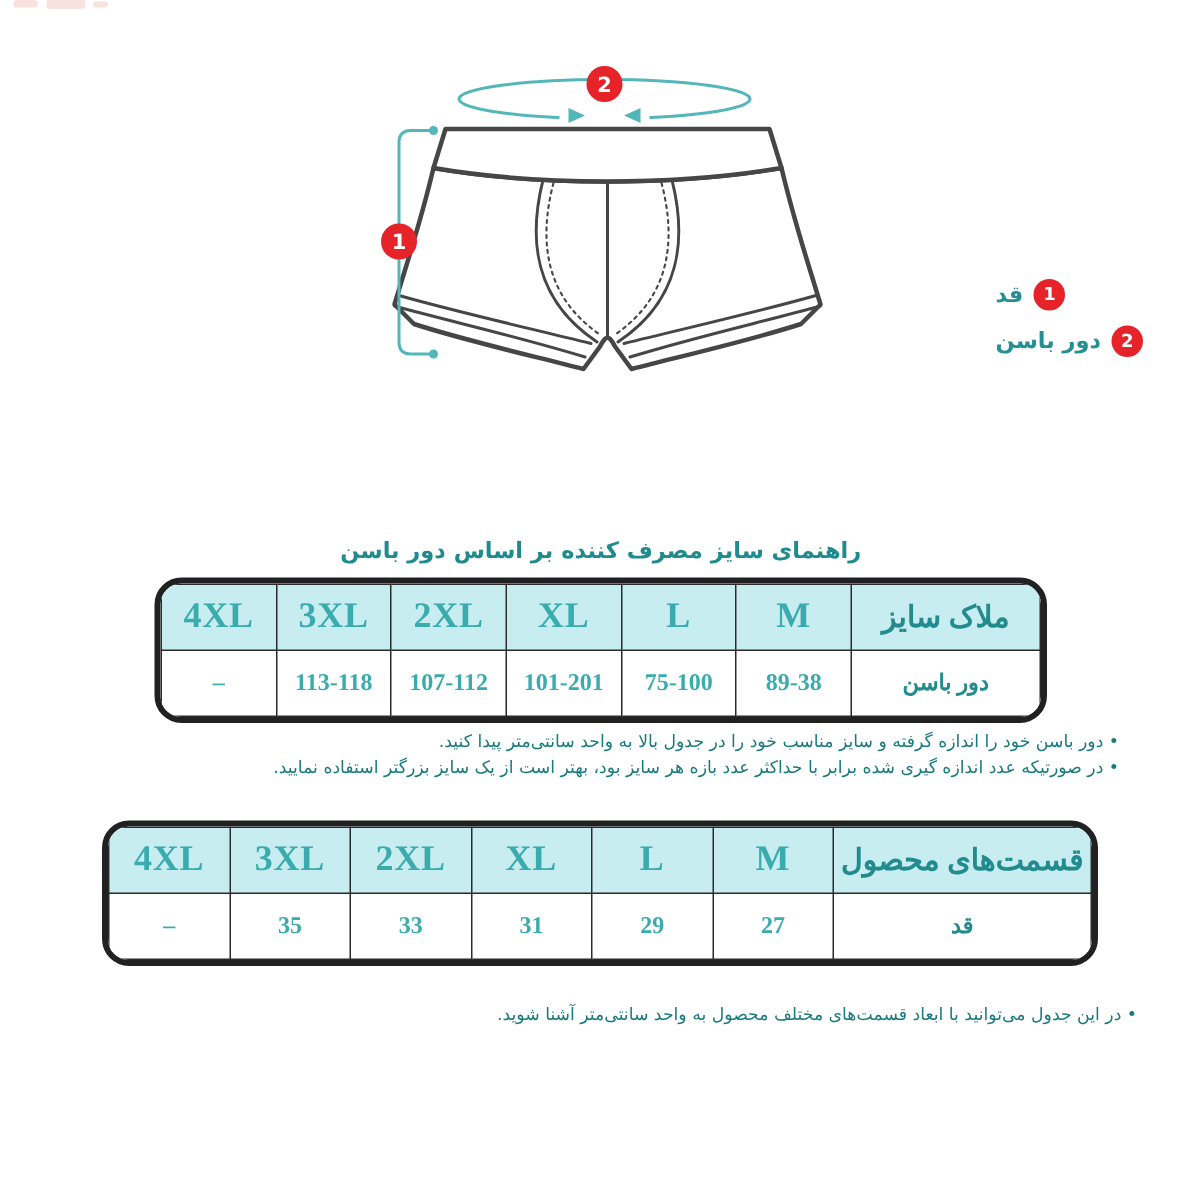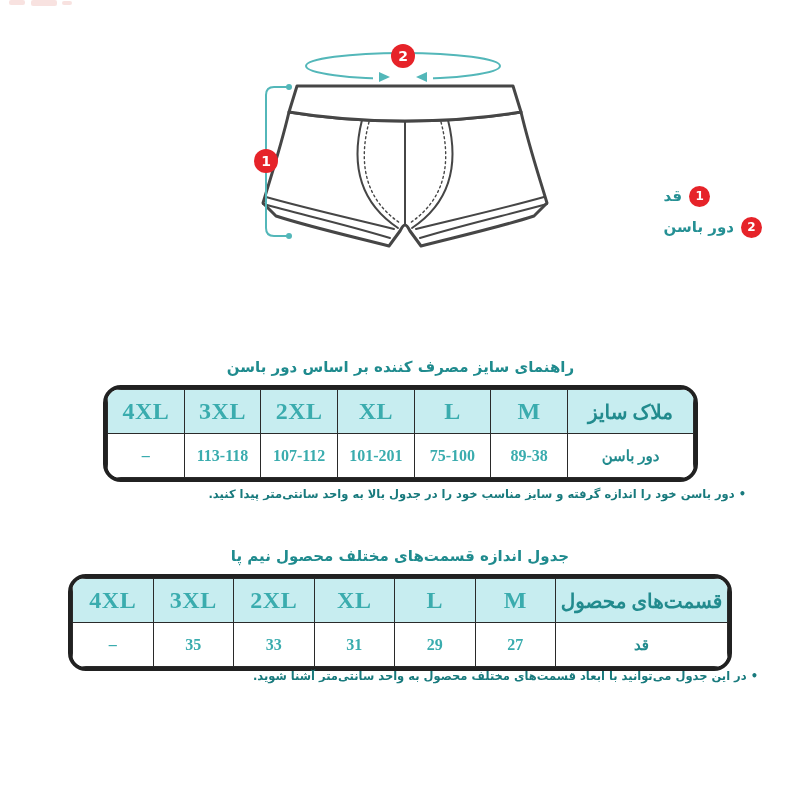--- a/index.html
+++ b/index.html
@@ -22,21 +22,21 @@
   .tbl-block { position:absolute; }
   .tbl-title { text-align:center; color:#1f8b8e; font-weight:bold; font-size:15px; direction:rtl; margin-bottom:9px; }
   .tbl-frame { border:4px solid #212121; border-radius:18px; overflow:hidden; background:#fff; }
   table { width:100%; border-collapse:collapse; table-layout:fixed; }
   td { border:1.5px solid #2a2a2a; text-align:center; vertical-align:middle; height:44px;font-family:Liberation Serif, serif; }
   tr.hdr td { background:#c7edf0; color:#3aacae; font-weight:bold; font-size:24px; letter-spacing:.5px; }
   tr.hdr td.lbl { font-size:20px; color:#228b8e; direction:rtl; letter-spacing:0; }
   tr.val td { background:#ffffff; color:#3aacae; font-weight:bold; font-size:16px; }
   tr.val td.lbl { font-size:15px; color:#228b8e; direction:rtl; }
 
-  .notes { position:absolute; direction:rtl; text-align:right; color:#187a7d; font-weight:bold;
+  .notes { position:absolute; direction:rtl; text-align:right; color:#187a7d; font-weight:normal;
     font-size:11.5px; line-height:17px; }
 </style>
 </head>
 <body>
 
 <div class="crop-mark" style="left:9px;  top:0; width:16px; height:5px;"></div>
 <div class="crop-mark" style="left:31px; top:0; width:26px; height:6px;"></div>
 <div class="crop-mark" style="left:62px; top:1px; width:10px; height:4px;"></div>
 
 <svg id="diagram-svg" width="800" height="280" viewBox="0 0 800 280">
@@ -128,24 +128,24 @@
         <td>89-38</td>
         <td class="lbl">دور باسن</td>
       </tr>
     </tbody>
       </table>
   </div>
 </div>
 
 <div class="notes" style="top:486px; right:54px;">
   <div>• دور باسن خود را اندازه گرفته و سایز مناسب خود را در جدول بالا به واحد سانتی‌متر پیدا کنید.</div>
+  <div>• در صورتیکه عدد اندازه گیری شده برابر با حداکثر عدد بازه هر سایز بود، بهتر است از یک سایز بزرگتر استفاده نمایید.</div>
 </div>
 
 <div class="tbl-block" style="left:68px; top:547px; width:664px;">
-  <div class="tbl-title">جدول اندازه قسمت‌های مختلف محصول نیم پا</div>
   <div class="tbl-frame">
     <table dir="ltr">
       <colgroup>
         <col>
           <col>
           <col>
           <col>
           <col>
           <col>
           <col style="width:172px;">

